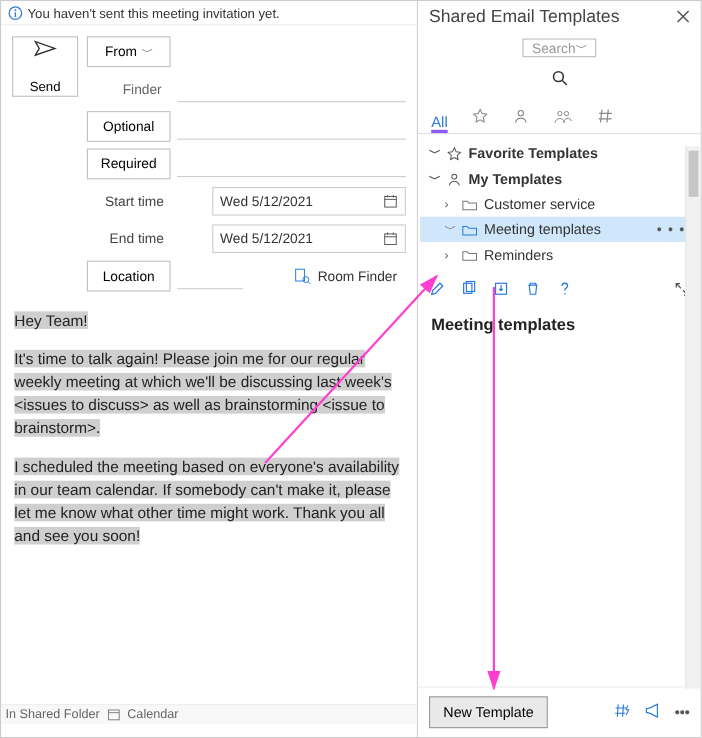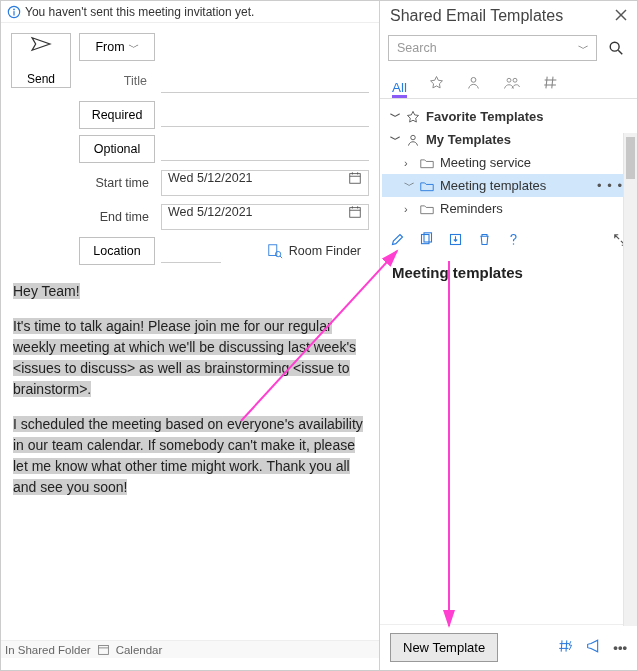--- a/index.html
+++ b/index.html
@@ -96,23 +96,25 @@
     border-bottom: 1px solid #ccc;
     height: 24px;
     font-size: 13px;
     padding: 2px 4px;
   }
   .date-input {
     flex: 1;
     border: 1px solid #ccc;
     height: 26px;
     display: flex;
+    align-items: center;
     justify-content: space-between;
     padding: 0 6px;
     font-size: 12.5px;
+    margin-left: 32px;
   }
   .room-finder {
     display: flex;
     align-items: center;
     gap: 6px;
     font-size: 12.5px;
     margin-left: auto;
     margin-right: 8px;
     cursor: pointer;
   }
@@ -157,20 +159,21 @@
     padding: 6px 10px;
     font-size: 16px;
     color: #444;
   }
   .pane-header .close { cursor: pointer; font-size: 14px; color:#555; }
   .search-row {
     display: flex;
     align-items: center;
     gap: 6px;
     margin: 4px 8px 8px;
+    flex-direction: column;
   }
   .search-box {
     flex: 1;
     border: 1px solid #bdbdbd;
     height: 26px;
     display: flex;
     align-items: center;
     justify-content: space-between;
     padding: 0 8px;
     font-size: 12.5px;
@@ -315,35 +318,35 @@
         </button>
         <div class="compose-fields">
           <div class="row">
             <button class="field-btn">
               <span>From</span>
               <span class="chev">﹀</span>
             </button>
             <input class="input-line" style="visibility: hidden;">
           </div>
           <div class="row">
-            <div class="field-label-plain">Title</div>
+            <div class="field-label-plain">Finder</div>
             <input class="input-line" value="" style="">
           </div>
         </div>
       </div>
 
+      <div class="row" style="margin-left:68px;">
+        <button class="field-btn">
+          <span>Optional</span>
+        </button>
+        <input class="input-line" value="" style="">
+      </div>
       <div class="row" style="margin-left:68px;">
         <button class="field-btn">
           <span>Required</span>
-        </button>
-        <input class="input-line" value="" style="">
-      </div>
-      <div class="row" style="margin-left:68px;">
-        <button class="field-btn">
-          <span>Optional</span>
         </button>
         <input class="input-line" value="" style="">
       </div>
 
       <div class="row" style="margin-left:68px;">
         <div class="field-label-right">Start time</div>
         <div class="date-input">
           <span>Wed 5/12/2021</span>
           <svg width="14" height="14" viewBox="0 0 16 16">
               <rect x="2" y="3" width="12" height="11" fill="none" stroke="#555"></rect>
@@ -462,21 +465,21 @@
               <circle cx="10" cy="6.5" r="3.2" fill="none" stroke="#555" stroke-width="1.3"></circle>
               <path d="M3.5 18c1-4 4-5.5 6.5-5.5s5.5 1.5 6.5 5.5" fill="none" stroke="#555" stroke-width="1.3"></path>
             </svg>
           <span>My Templates</span>
         </div>
         <div class="tree-item lvl2">
           <span class="chev">›</span>
           <svg width="14" height="12" viewBox="0 0 18 14">
               <path d="M1 3h5l2 2h9v8H1z" fill="none" stroke="#777" stroke-width="1.2"></path>
             </svg>
-          <span>Meeting service</span>
+          <span>Customer service</span>
         </div>
         <div class="tree-item lvl2 selected">
           <span class="chev">﹀</span>
           <svg width="14" height="12" viewBox="0 0 18 14">
               <path d="M1 3h5l2 2h9v8H1z" fill="none" stroke="#2a7bde" stroke-width="1.2"></path>
             </svg>
           <span>Meeting templates</span>
           <span class="ellipsis">• • •</span>
         </div>
         <div class="tree-item lvl2">

